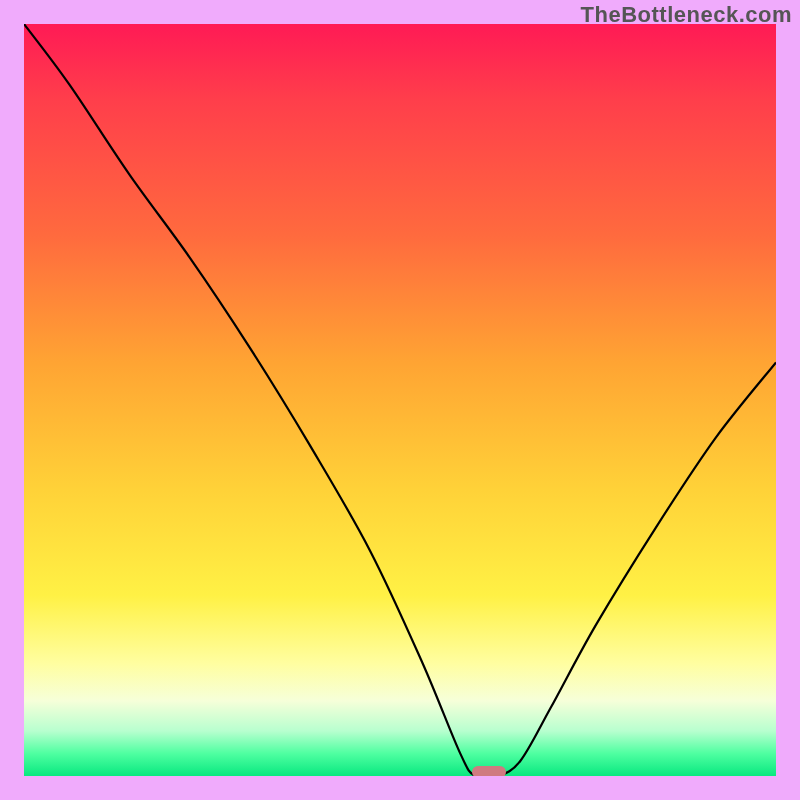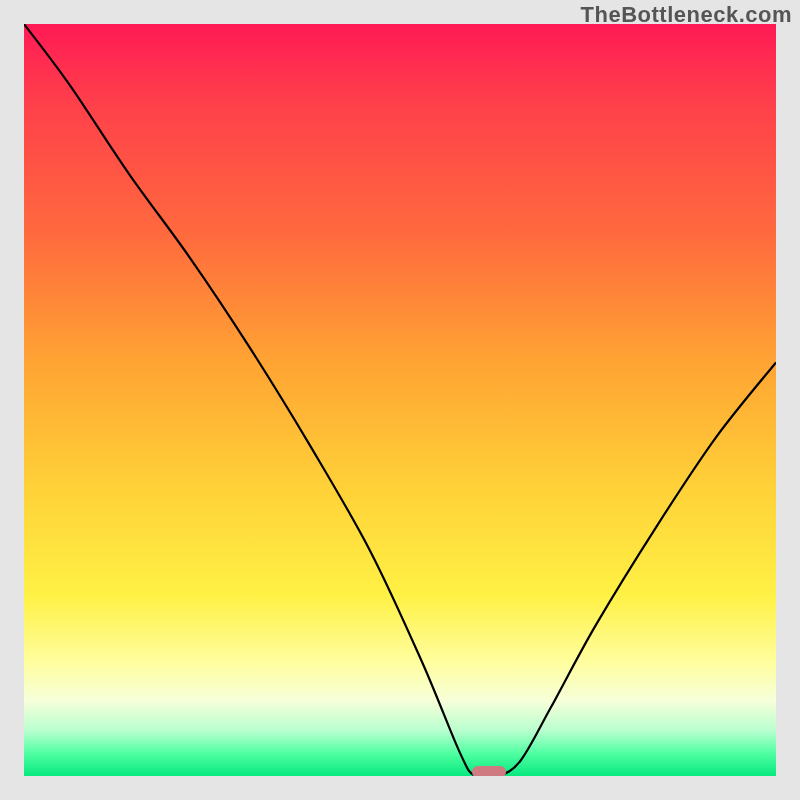--- a/index.html
+++ b/index.html
@@ -8,21 +8,21 @@
     width: 800px;
     height: 800px;
     background: #000;
     overflow: hidden;
     font-family: Arial, Helvetica, sans-serif;
   }
   .frame {
     position: relative;
     width: 800px;
     height: 800px;
-    background: #e5e5e5;
+    background: #f0abfc;
   }
   .watermark {
     position: absolute;
     top: 2px;
     right: 8px;
     color: #555;
     font-size: 22px;
     font-weight: 600;
     letter-spacing: 0.5px;
     z-index: 5;

